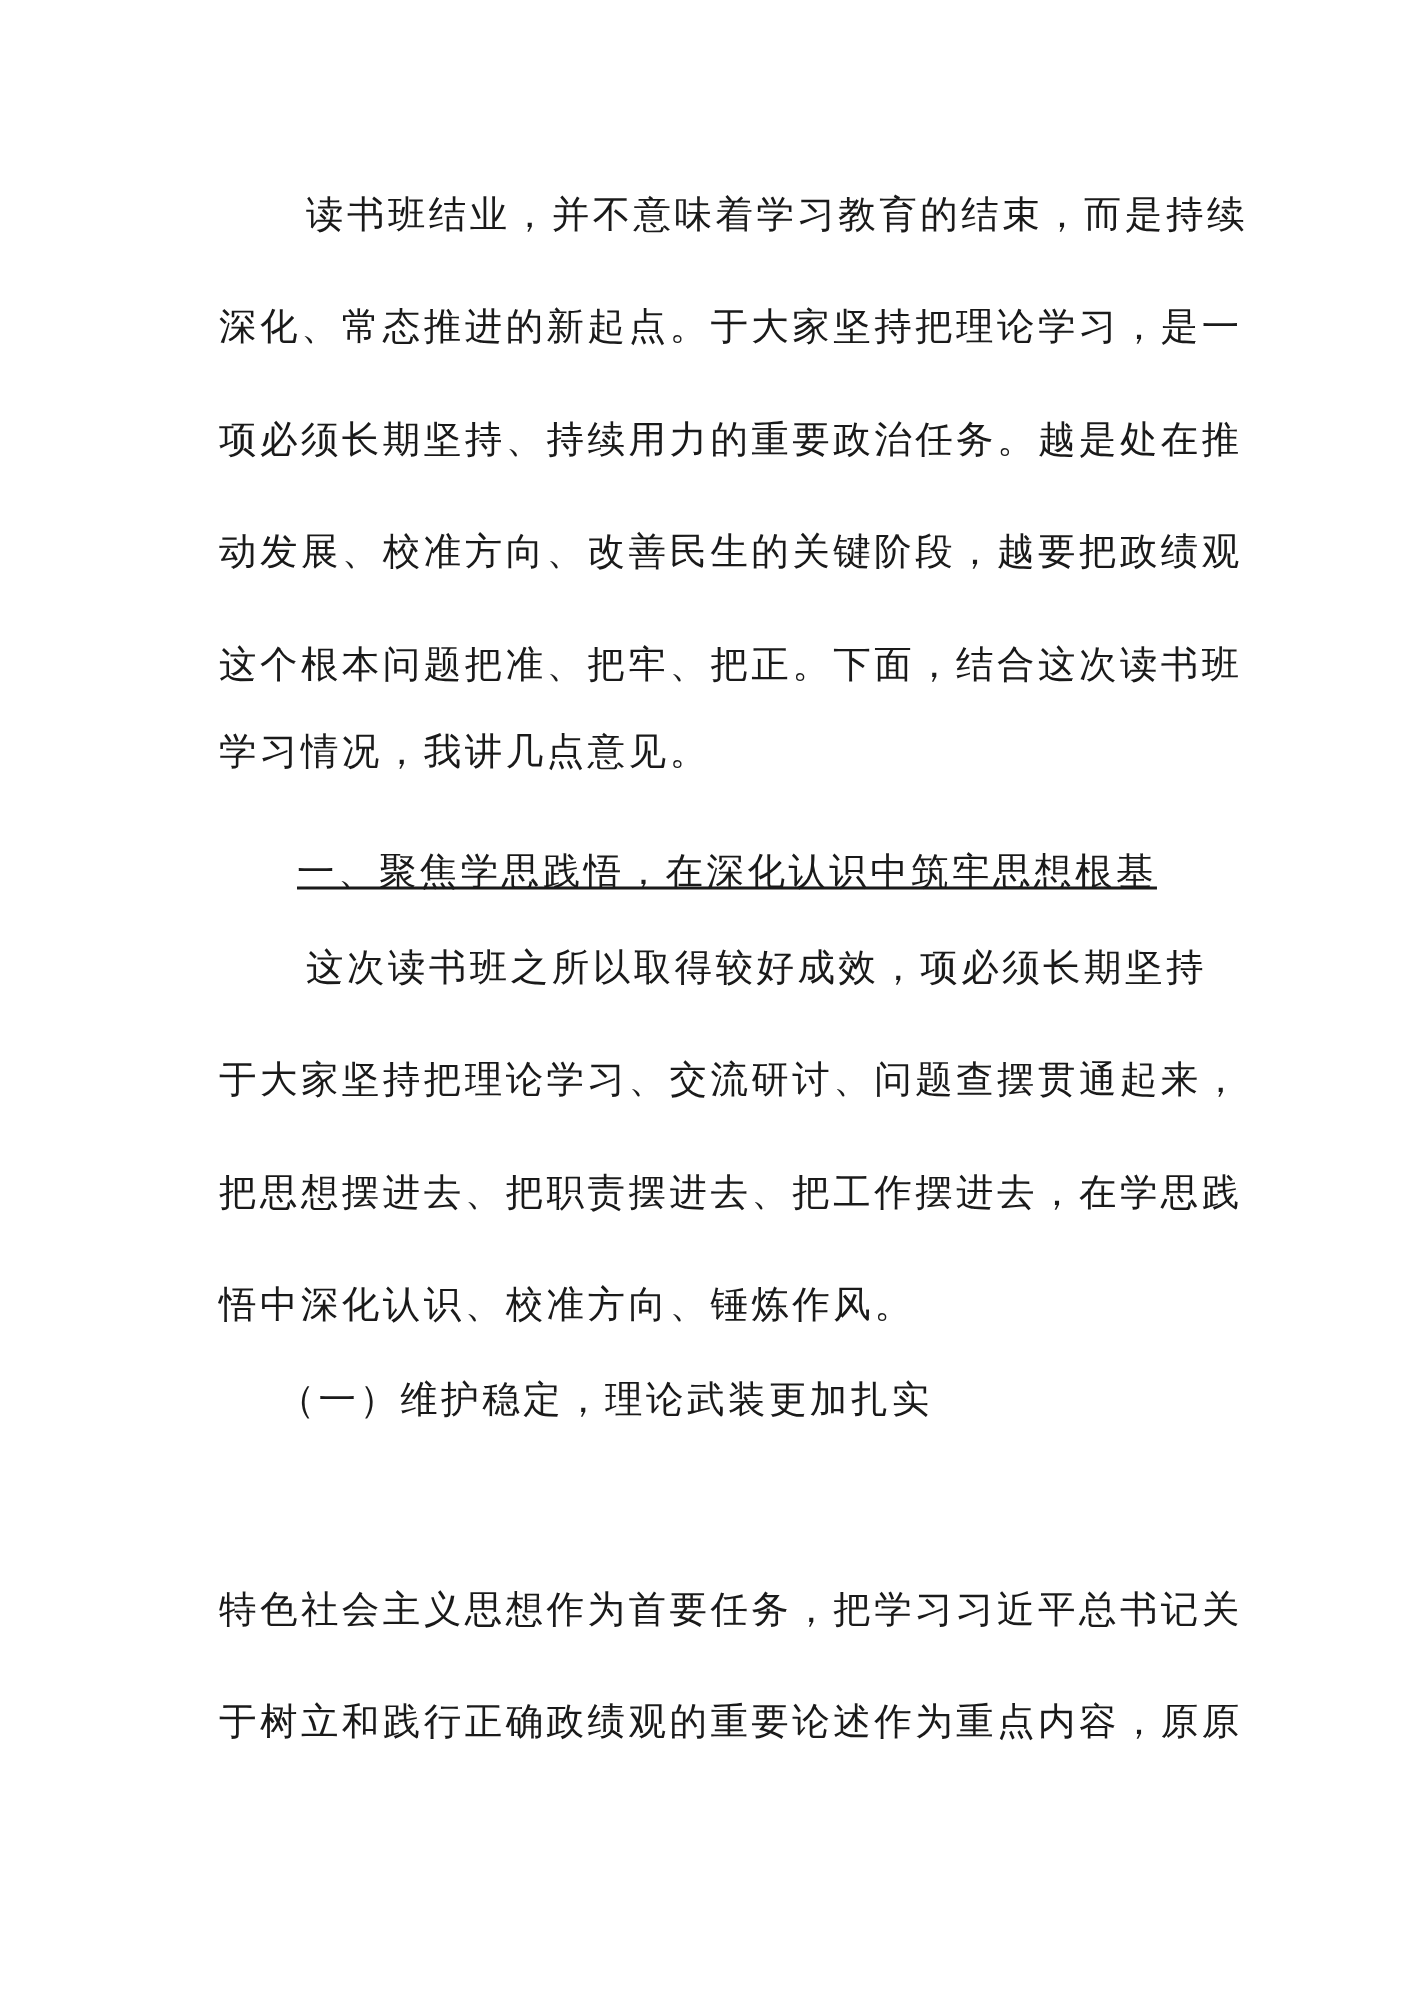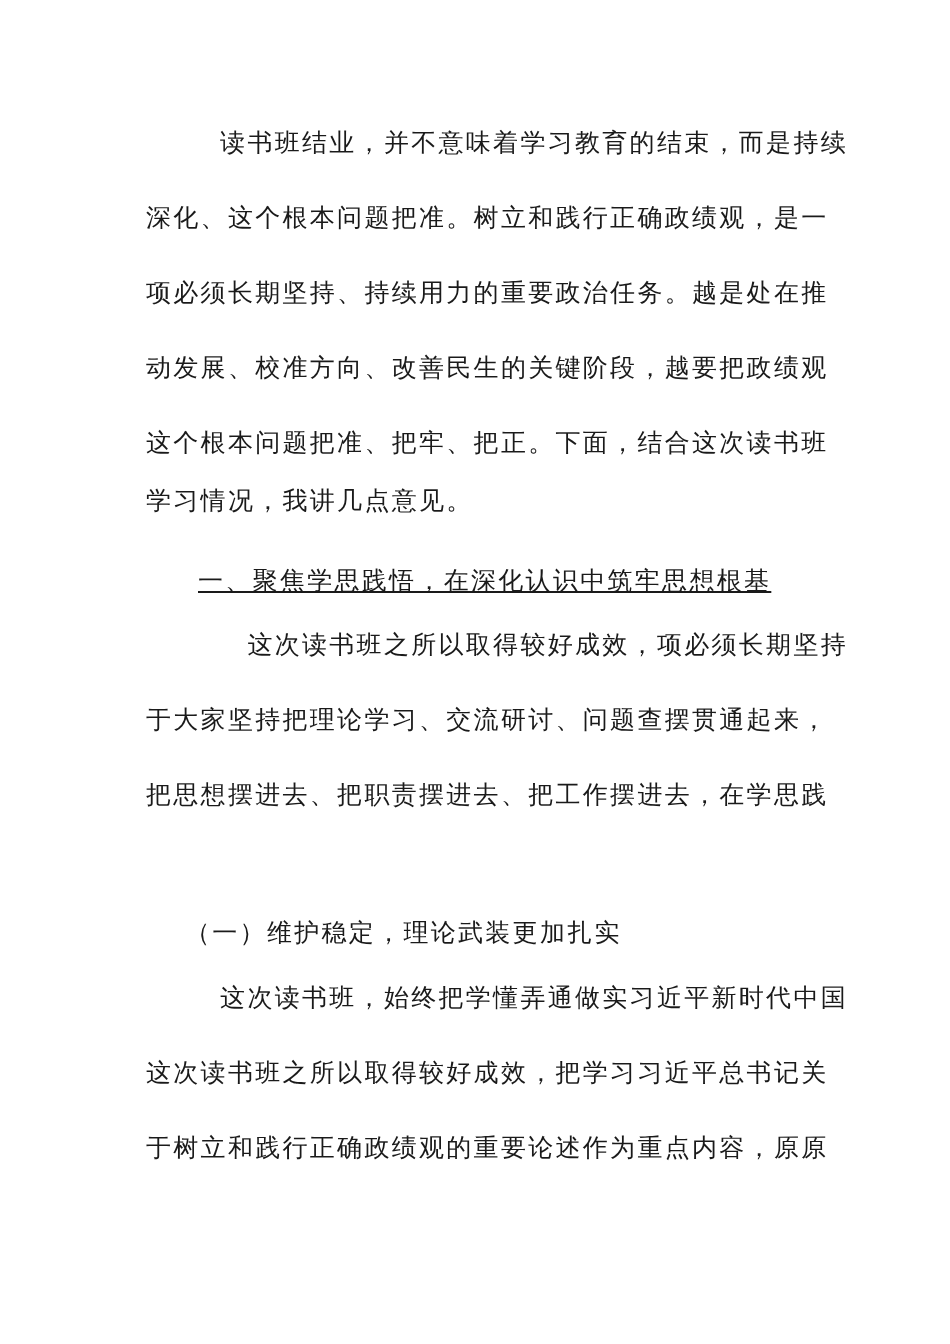--- a/index.html
+++ b/index.html
@@ -9,40 +9,40 @@
       position: absolute;
       left: 146px;
       width: 660px;
       font-family: "DejaVu Serif", "Liberation Serif", serif;
       font-size: 25px;
       line-height: 30px;
       color: #1a1a1a;
       white-space: nowrap;
       letter-spacing: 2.3px;
     }
-    .indent { left: 188px; text-align: right; }
+    .indent { left: 204px; }
     .h1 { left: 198px; text-decoration: underline; }
     .h2 { left: 185px; }
   </style>
 </head>
 <body>
 
 <div class="page">
 
   <div class="line indent" style="top:128px">读书班结业，并不意味着学习教育的结束，而是持续</div>
-  <div class="line" style="top:203px">深化、这个根本问题把准。树立和践行正确政绩观，是一</div>
+  <div class="line" style="top:203px">深化、常态推进的新起点。于大家坚持把理论学习，是一</div>
   <div class="line" style="top:278px">项必须长期坚持、持续用力的重要政治任务。越是处在推</div>
   <div class="line" style="top:353px">动发展、校准方向、改善民生的关键阶段，越要把政绩观</div>
   <div class="line" style="top:428px">这个根本问题把准、把牢、把正。下面，结合这次读书班</div>
   <div class="line" style="top:486px">学习情况，我讲几点意见。</div>
 
   <div class="line h1" style="top:566px">一、聚焦学思践悟，在深化认识中筑牢思想根基</div>
 
   <div class="line indent" style="top:630px">这次读书班之所以取得较好成效，项必须长期坚持</div>
   <div class="line" style="top:705px">于大家坚持把理论学习、交流研讨、问题查摆贯通起来，</div>
   <div class="line" style="top:780px">把思想摆进去、把职责摆进去、把工作摆进去，在学思践</div>
+  <div class="line" style="top:855px">悟中深化认识、校准方向、锤炼作风。</div>
 
   <div class="line h2" style="top:918px">（一）维护稳定，理论武装更加扎实</div>
 
-  <div class="line indent" style="top:983px">这次读书班，始终把学懂弄通做实习近平新时代中国</div>
-  <div class="line" style="top:1058px">这次读书班之所以取得较好成效，把学习习近平总书记关</div>
+  <div class="line" style="top:1058px">特色社会主义思想作为首要任务，把学习习近平总书记关</div>
   <div class="line" style="top:1133px">于树立和践行正确政绩观的重要论述作为重点内容，原原</div>
 </div>
 
 </body></html>

